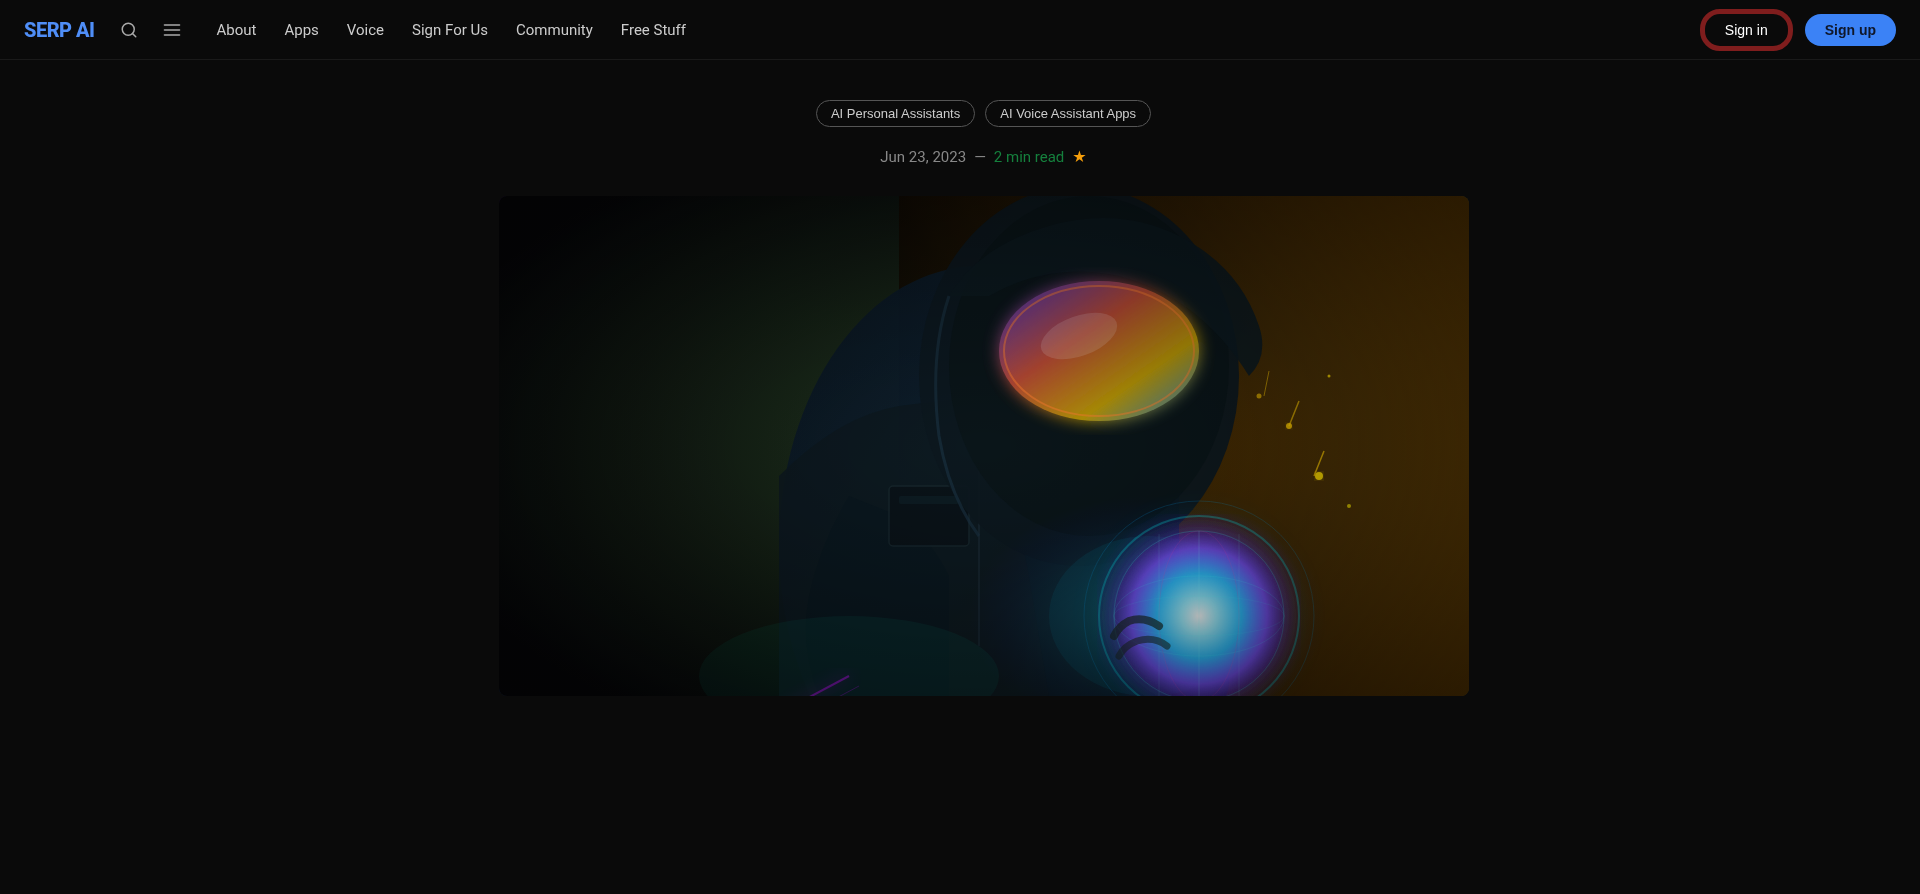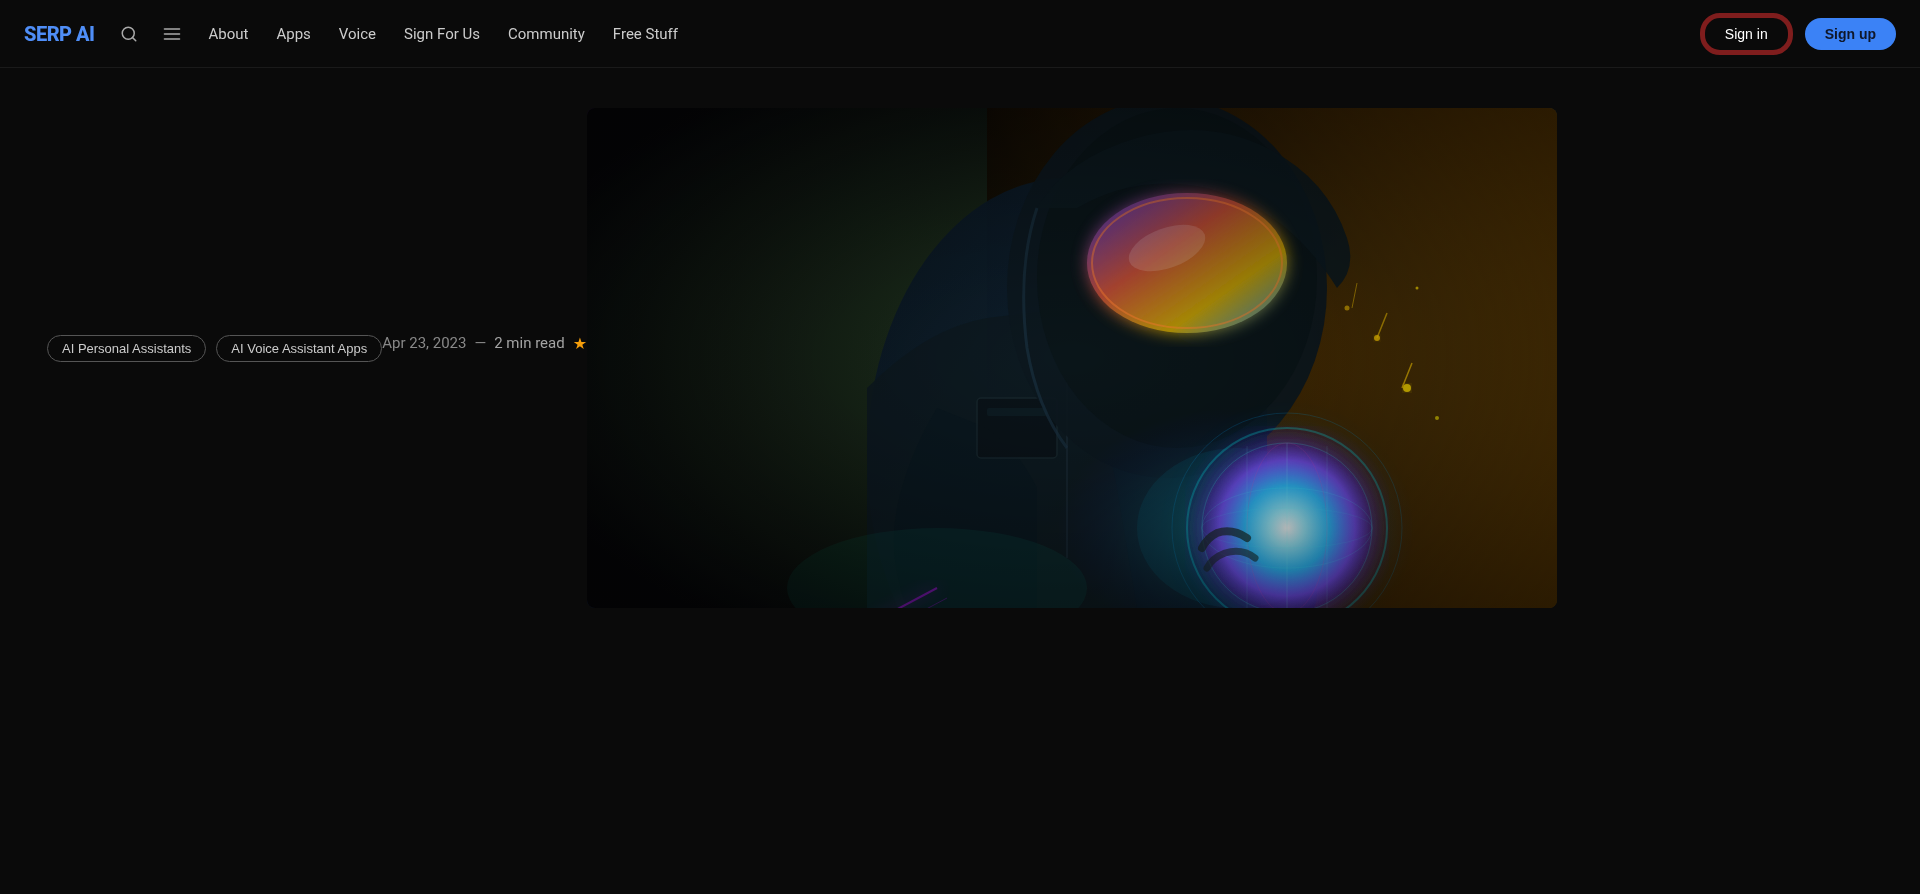--- a/index.html
+++ b/index.html
@@ -15,21 +15,21 @@
       min-height: 894px;
       overflow-x: hidden;
     }
 
     
     .navbar {
       display: flex;
       align-items: center;
       justify-content: space-between;
       padding: 0 24px;
-      height: 68px;
+      height: 60px;
       background-color: #0a0a0a;
       border-bottom: 1px solid #1a1a1a;
       position: sticky;
       top: 0;
       z-index: 100;
     }
 
     .navbar-left {
       display: flex;
       align-items: center;
@@ -63,21 +63,21 @@
       display: flex;
       align-items: center;
       justify-content: center;
       border-radius: 4px;
     }
 
     .navbar-nav {
       display: flex;
       align-items: center;
       gap: 28px;
-      margin-left: 0;
+      margin-left: 8px;
     }
 
     .nav-link {
       color: #cccccc;
       text-decoration: none;
       font-size: 15px;
       font-weight: 400;
       cursor: pointer;
     }
 
@@ -104,20 +104,21 @@
       padding: 8px 20px;
       border-radius: 20px;
       font-size: 14px;
       font-weight: 600;
       cursor: pointer;
     }
 
     
     .main-content {
       display: flex;
+      flex-direction: column;
       align-items: center;
       padding-top: 40px;
       padding-left: 47px;
     }
 
     
     .tags-row {
       display: flex;
       align-items: center;
       gap: 10px;
@@ -157,21 +158,21 @@
 
     .meta-date {
       color: #888888;
     }
 
     .meta-dash {
       color: #888888;
     }
 
     .meta-read {
-      color: #a3a3a3;
+      color: #15803d;
     }
 
     .meta-star {
       color: #f59e0b;
       font-size: 16px;
     }
 
     
     .hero-image-container {
       width: 970px;
@@ -235,21 +236,21 @@
 
 <main class="main-content">
 
   <div class="tags-row">
     <button class="tag">AI Personal Assistants</button>
     <button class="tag">AI Voice Assistant Apps</button>
   </div>
 
 
   <div class="article-meta">
-    <span class="meta-date">Apr 23, 2023</span>
+    <span class="meta-date">Jun 23, 2023</span>
     <span class="meta-dash">—</span>
     <span class="meta-read">2 min read</span>
     <span class="meta-star">★</span>
   </div>
 
   <div class="hero-image-container">
     <div class="hero-image-canvas">
       <svg class="hero-svg" viewBox="0 0 970 500" xmlns="http://www.w3.org/2000/svg">
         <defs>
           <radialGradient id="bgGrad" cx="60%" cy="50%" r="70%">

